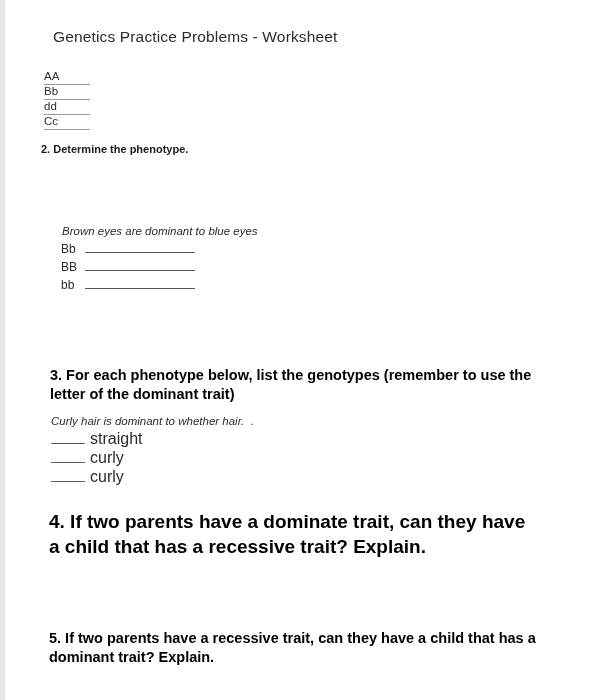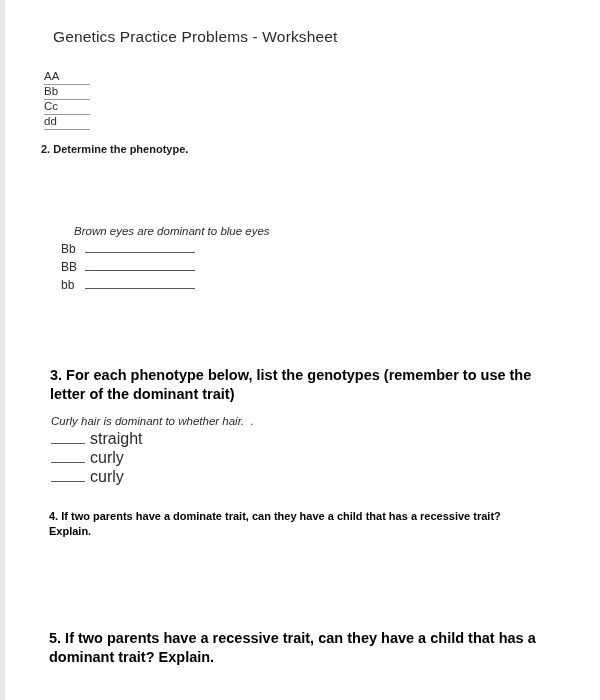--- a/index.html
+++ b/index.html
@@ -96,38 +96,38 @@
   .q3-heading {
     left: 45px;
     top: 366px;
     width: 510px;
     font-size: 14.5px;
   }
   .q4-heading {
     left: 44px;
     top: 509px;
     width: 490px;
-    font-size: 11px;
+    font-size: 19px;
   }
   .q5-heading {
     left: 44px;
     top: 629px;
     width: 490px;
     font-size: 14.5px;
   }
 
   
   .italic-prompt {
     position: absolute;
     font-style: italic;
     font-size: 11.5px;
     color: #2b2b2b;
     white-space: pre;
   }
-  .q1-prompt { left: 57px; top: 225px; margin-left: 12px; }
+  .q1-prompt { left: 57px; top: 225px; }
   .q3-prompt { left: 46px; top: 415px; }
 
   
   .q1-rows {
     position: absolute;
     left: 56px;
     top: 241px;
     width: 260px;
   }
   .q1-row {
@@ -193,25 +193,25 @@
   <div class="genotype-list">
     <div class="genotype-row">
       <span class="gt-label">AA</span>
       <span class="blank-light"></span>
     </div>
     <div class="genotype-row">
       <span class="gt-label">Bb</span>
       <span class="blank-light"></span>
     </div>
     <div class="genotype-row">
+      <span class="gt-label">dd</span>
+      <span class="blank-light"></span>
+    </div>
+    <div class="genotype-row">
       <span class="gt-label">Cc</span>
-      <span class="blank-light"></span>
-    </div>
-    <div class="genotype-row">
-      <span class="gt-label">dd</span>
       <span class="blank-light"></span>
     </div>
   </div>
 
   <div class="small-bold-line">2. Determine the phenotype.</div>
 
 
   <div class="italic-prompt q1-prompt">Brown eyes are dominant to blue eyes</div>
 
   <div class="q1-rows">

